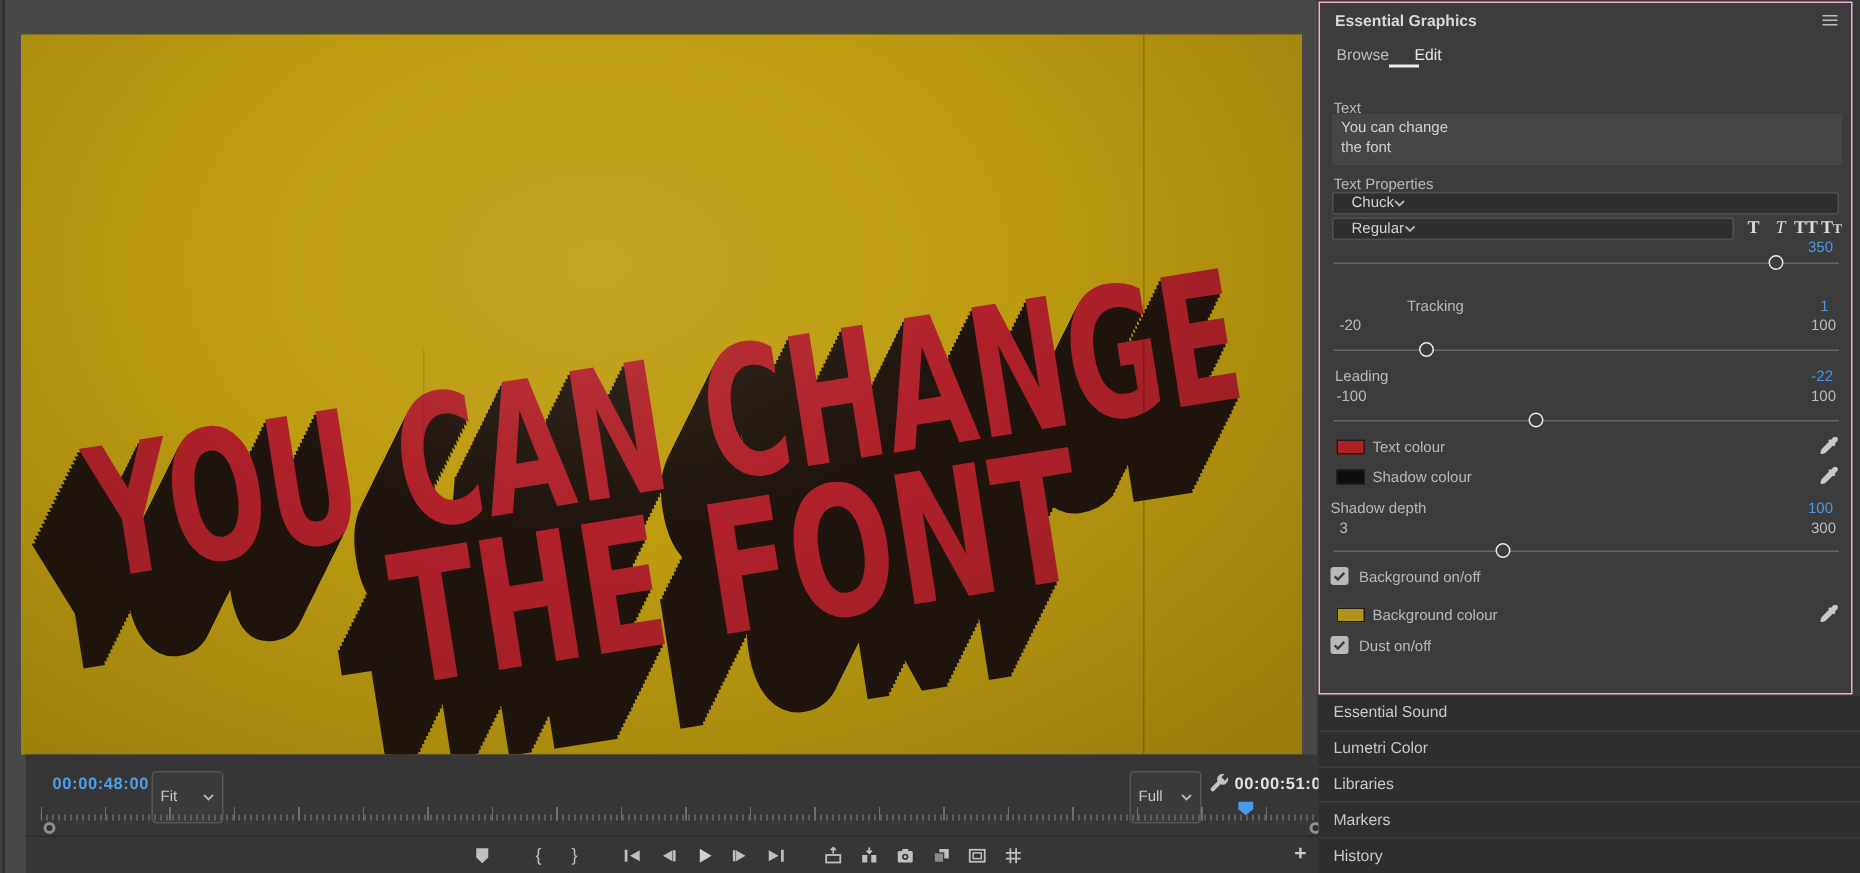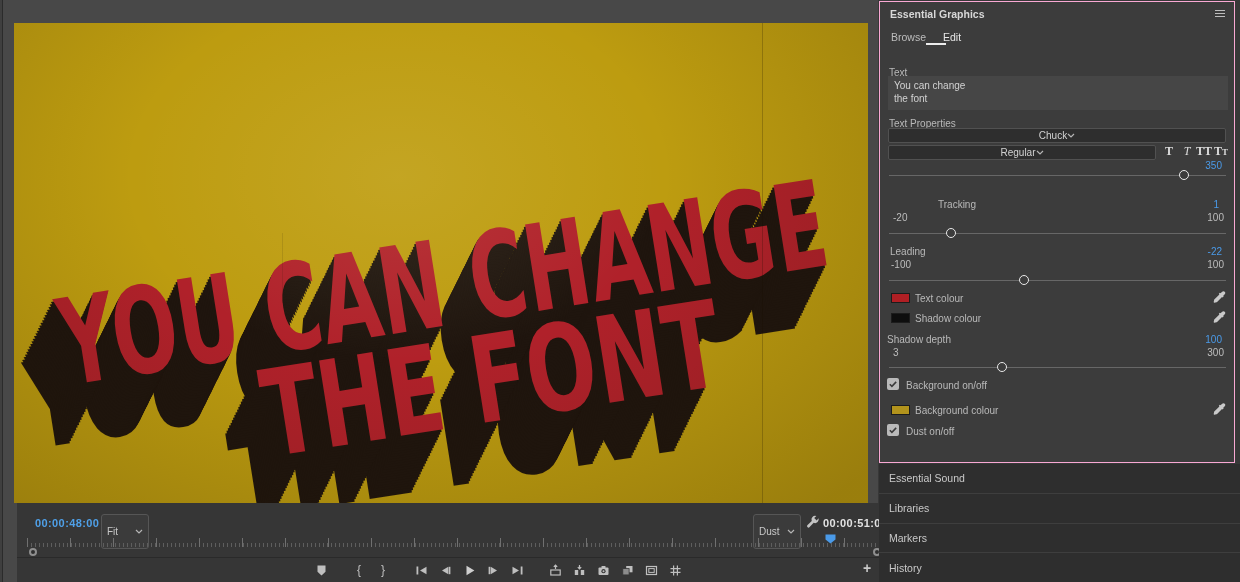--- a/index.html
+++ b/index.html
@@ -51,21 +51,21 @@
   #eg-menu div { height:1px; background:#bdbdbd; margin-bottom:2px; }
   .tab { top:29px; font-size:10.5px; color:#bdbdbd; cursor:default; }
   .tab.active { color:#e6e6e6; }
   #tab-underline { left:46px; top:41px; width:20px; height:2px; background:#ececec; }
   .lbl { font-size:10px; color:#b9b9b9; }
   .val { font-size:10px; color:#4a9ae8; text-align:right; }
   .minmax { font-size:10px; color:#bdbdbd; }
 
   #text-area { left:8px; top:74px; width:340px; height:34px; background:#464646; font-size:10px; color:#d2d2d2; padding:3px 6px; white-space:pre-line; line-height:1.3; }
 
-  .dropdown { background:#2e2e2e; border:1px solid #515151; border-radius:2px; height:15px; display:flex; align-items:center; justify-content:center; padding:0 0; font-size:10px; color:#d2d2d2; }
+  .dropdown { background:#2e2e2e; border:1px solid #515151; border-radius:2px; height:15px; display:flex; align-items:center; justify-content:flex-start; padding:0 12px; font-size:10px; color:#d2d2d2; }
   #font-select { left:8px; top:126px; width:338px; }
   #style-select { left:8px; top:143px; width:268px; }
   .style-btn { top:142px; font-family:"Liberation Serif", serif; font-size:12px; font-weight:bold; color:#dcdcdc; width:16px; text-align:center; }
   .style-btn.italic { font-style:italic; font-weight:normal; }
   .style-btn.small-caps .sc { font-size:9px; }
 
   .slider { position:absolute; left:9px; width:337px; height:11px; }
   .slider .track { position:absolute; left:0; right:0; top:5px; height:1px; background:#8a8a8a; opacity:.55; }
   .slider .handle { position:absolute; top:0; width:10px; height:10px; border:1.5px solid #e9e9e9; border-radius:50%; background:#3c3c3c; transform:translateX(-50%); }
 
@@ -133,21 +133,21 @@
     <div id="tc-current" class="timecode">00:00:48:00</div>
 
     <div id="fit-select" class="mini-select">
       <span>Fit</span>
       <svg width="8" height="5" viewBox="0 0 8 5">
           <path d="M1 1l3 3 3-3" stroke="#b5b5b5" fill="none" stroke-width="1.2"></path>
         </svg>
     </div>
 
     <div id="full-select" class="mini-select">
-      <span>Dust</span>
+      <span>Full</span>
       <svg width="8" height="5" viewBox="0 0 8 5">
           <path d="M1 1l3 3 3-3" stroke="#b5b5b5" fill="none" stroke-width="1.2"></path>
         </svg>
     </div>
 
     <div id="wrench-btn">
       <svg width="15" height="15" viewBox="0 0 14 14">
         <path d="M12.6 3.0a3.4 3.4 0 0 1-4.5 4.3L4.3 11.2a1.35 1.35 0 1 1-1.9-1.9l3.9-3.8A3.4 3.4 0 0 1 10.6 1l-2 1.9 2.3 2.3 1.7-2.2z" fill="#c4c4c4"></path>
       </svg>
     </div>
@@ -360,16 +360,17 @@
   <div class="abs checkbox" style="left:7px; top:422px;">
     <svg width="10" height="10" viewBox="0 0 11 11">
         <path d="M2 5.8l2.3 2.3L9 3.2" stroke="#3a3a3a" stroke-width="1.7" fill="none"></path>
       </svg>
   </div>
   <div class="abs lbl" style="left:26px; top:424px;">Dust on/off</div>
 </div>
 
 <div id="right-rows">
   <div class="panel-row">Essential Sound</div>
+  <div class="panel-row">Lumetri Color</div>
   <div class="panel-row">Libraries</div>
   <div class="panel-row">Markers</div>
   <div class="panel-row">History</div>
 </div>
 
 </body></html>

